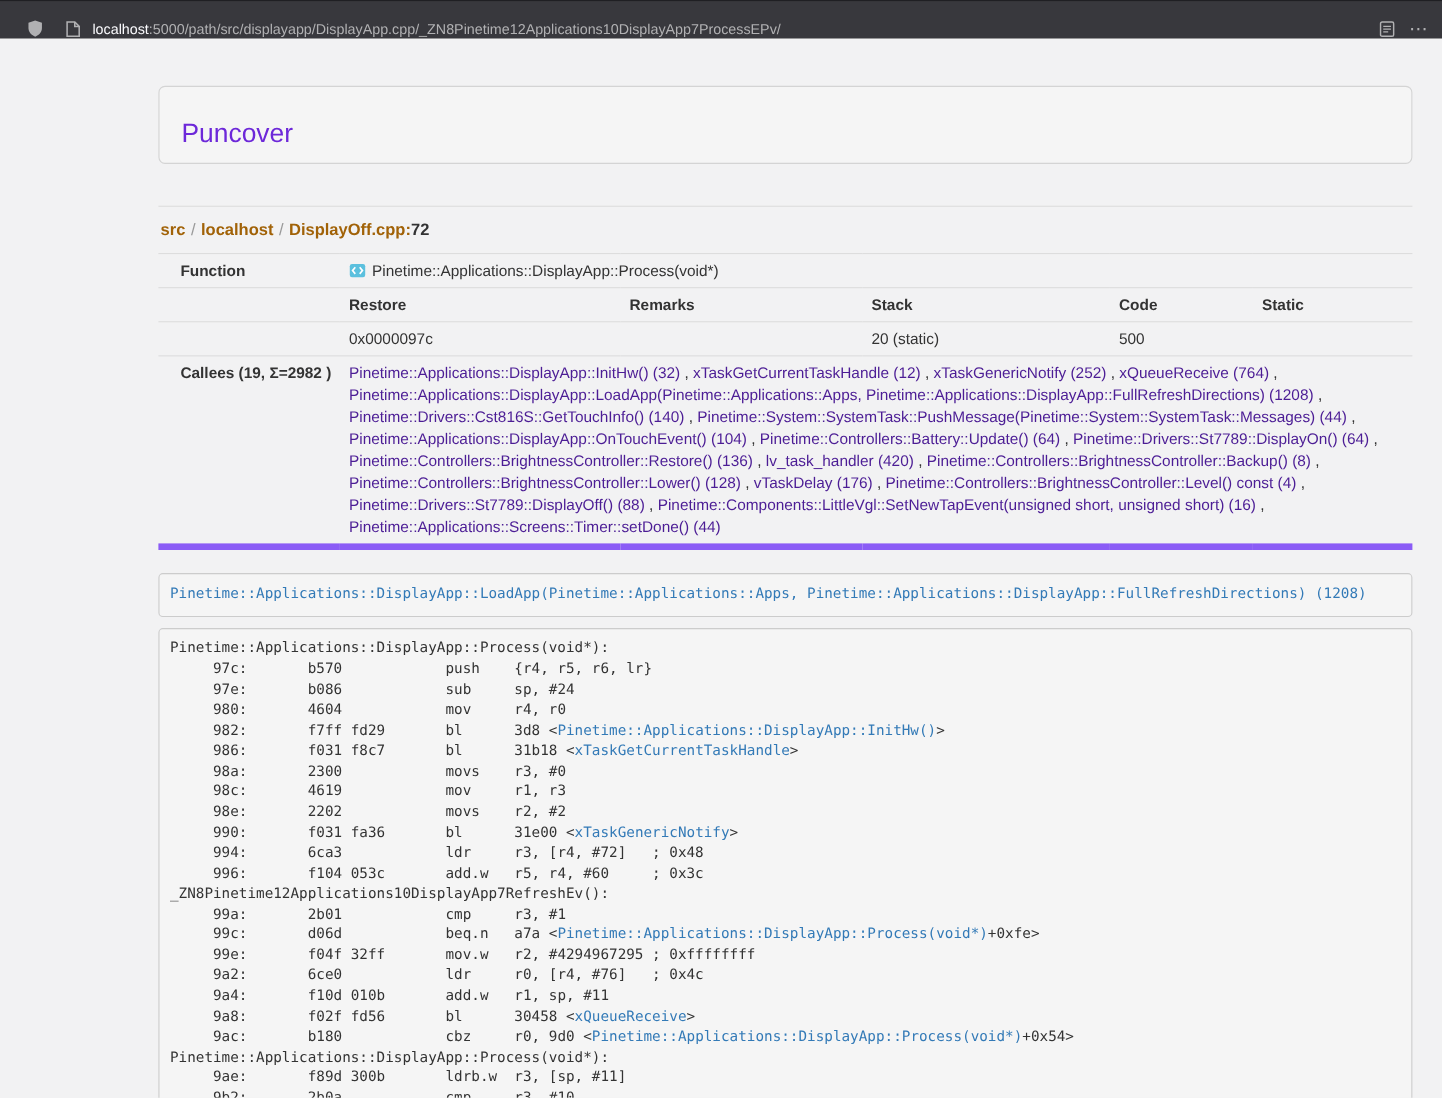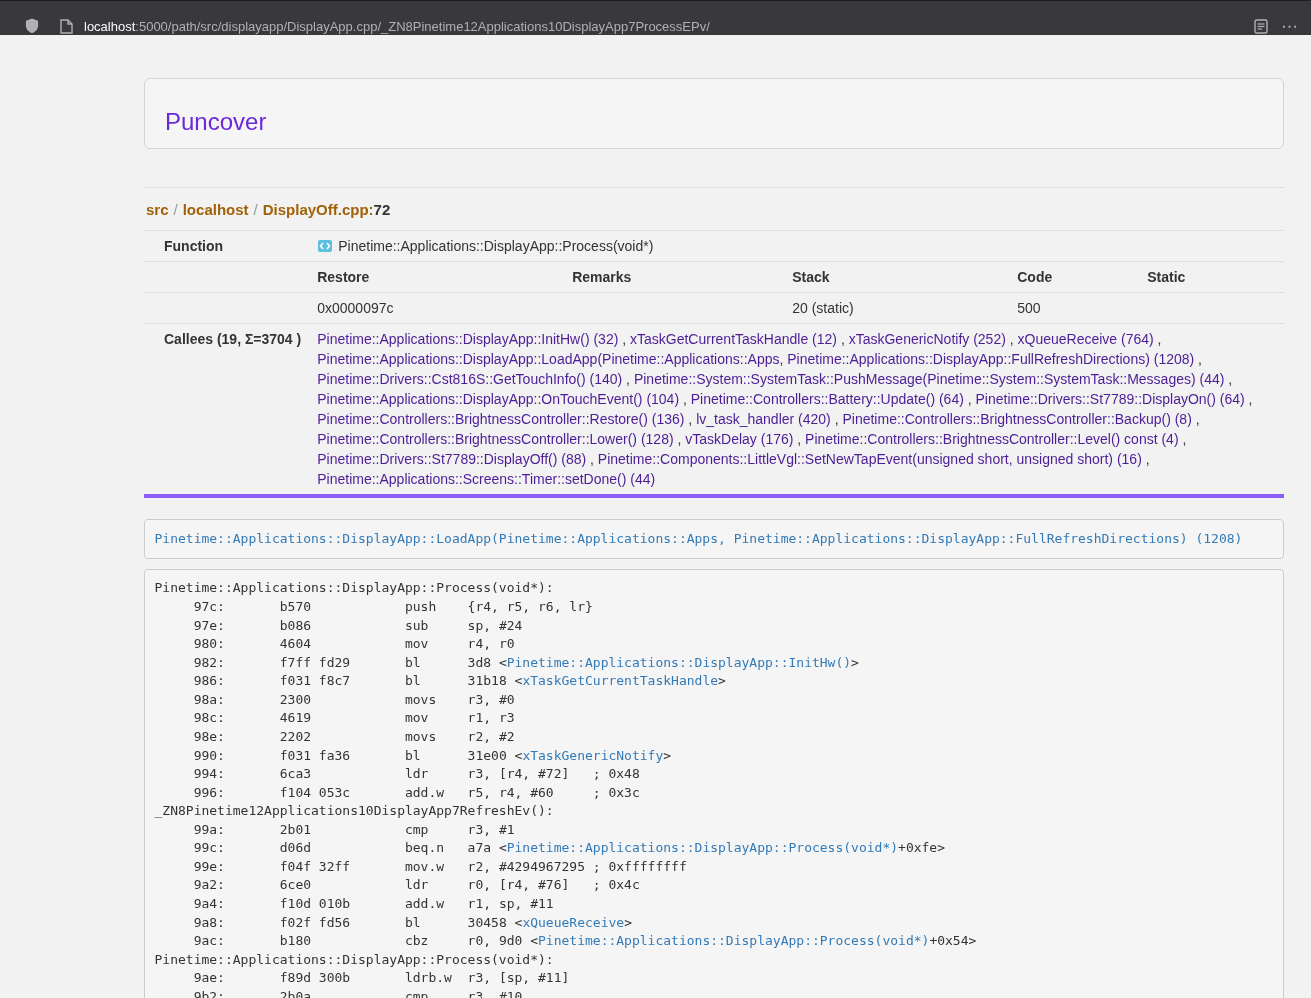--- a/index.html
+++ b/index.html
@@ -49,21 +49,21 @@
   }
   .title-box h1 { font-size: 24px; font-weight: 500; color: #6d28d9; line-height: 1.1; margin-top: 17px; }
 
   hr.sep-rule { border: 0; border-top: 1px solid #ddd; margin: 38px 0 0 0; }
 
   .breadcrumb { padding: 13px 2px 12px 2px; font-size: 15px; font-weight: bold; }
   .breadcrumb a { color: #a16207; text-decoration: none; }
   .breadcrumb .crumb-sep { color: #999; font-weight: normal; padding: 0 5px; }
   .breadcrumb .linenum { color: #333; }
 
-  table.main { width: 100%; border-collapse: collapse; border-bottom: 4px solid #8b5cf6; }
+  table.main { width: 100%; border-collapse: collapse; border-bottom: 6px solid #8b5cf6; }
   table.main tr { border-top: 1px solid #ddd; }
   table.main th, table.main td {
     text-align: left;
     vertical-align: top;
     padding: 5px 8px;
     font-size: 14px;
     line-height: 20px;
   }
   table.main th.rowlabel { padding-left: 20px; font-weight: bold; white-space: nowrap; }
   table.main th.colhead { font-weight: bold; }
@@ -163,21 +163,21 @@
     </tr>
     <tr>
       <td></td>
       <td>0x0000097c</td>
       <td></td>
       <td>20 (static)</td>
       <td>500</td>
       <td></td>
     </tr>
     <tr>
-      <th class="rowlabel">Callees (19, Σ=3704 )</th>
+      <th class="rowlabel">Callees (19, Σ=2982 )</th>
       <td colspan="5" class="callees-cell"><a href="#">Pinetime::Applications::DisplayApp::InitHw() (32)</a> , <a href="#">xTaskGetCurrentTaskHandle (12)</a> , <a href="#">xTaskGenericNotify (252)</a> , <a href="#">xQueueReceive (764)</a> , <a href="#">Pinetime::Applications::DisplayApp::LoadApp(Pinetime::Applications::Apps, Pinetime::Applications::DisplayApp::FullRefreshDirections) (1208)</a> , <a href="#">Pinetime::Drivers::Cst816S::GetTouchInfo() (140)</a> , <a href="#">Pinetime::System::SystemTask::PushMessage(Pinetime::System::SystemTask::Messages) (44)</a> , <a href="#">Pinetime::Applications::DisplayApp::OnTouchEvent() (104)</a> , <a href="#">Pinetime::Controllers::Battery::Update() (64)</a> , <a href="#">Pinetime::Drivers::St7789::DisplayOn() (64)</a> , <a href="#">Pinetime::Controllers::BrightnessController::Restore() (136)</a> , <a href="#">lv_task_handler (420)</a> , <a href="#">Pinetime::Controllers::BrightnessController::Backup() (8)</a> , <a href="#">Pinetime::Controllers::BrightnessController::Lower() (128)</a> , <a href="#">vTaskDelay (176)</a> , <a href="#">Pinetime::Controllers::BrightnessController::Level() const (4)</a> , <a href="#">Pinetime::Drivers::St7789::DisplayOff() (88)</a> , <a href="#">Pinetime::Components::LittleVgl::SetNewTapEvent(unsigned short, unsigned short) (16)</a> , <a href="#">Pinetime::Applications::Screens::Timer::setDone() (44)</a></td>
     </tr>
   </tbody>
     </table>
 
   <pre class="codeblock symbol-well"><a href="#">Pinetime::Applications::DisplayApp::LoadApp(Pinetime::Applications::Apps, Pinetime::Applications::DisplayApp::FullRefreshDirections) (1208)</a></pre>
 
   <pre class="codeblock asm">Pinetime::Applications::DisplayApp::Process(void*):
      97c:	b570      	push	{r4, r5, r6, lr}
      97e:	b086      	sub	sp, #24

